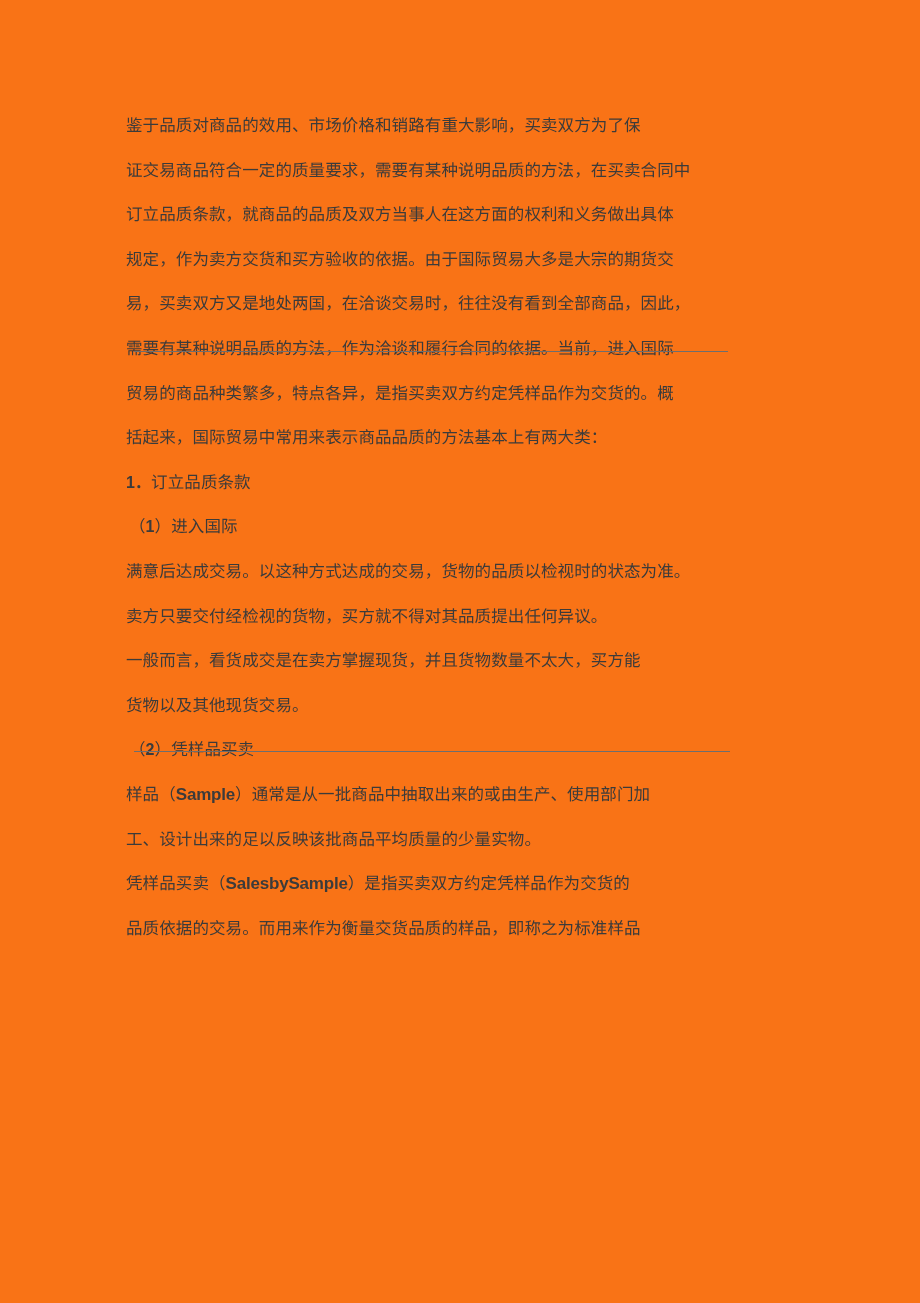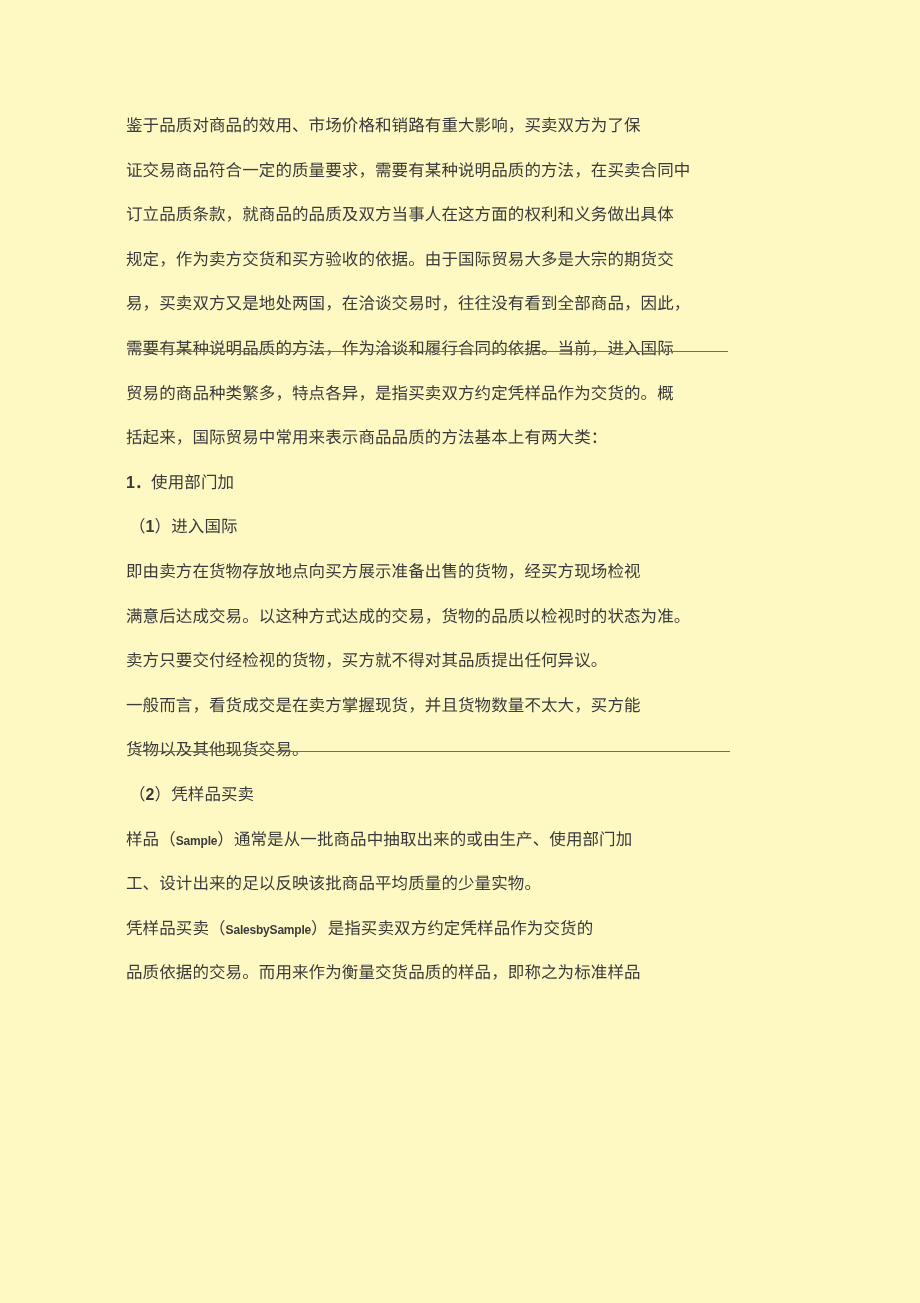--- a/index.html
+++ b/index.html
@@ -6,21 +6,21 @@
   html, body {
     margin: 0;
     padding: 0;
     background: #ffffff;
   }
 
   .page {
     position: relative;
     width: 920px;
     height: 1303px;
-    background: #fef9c3;
+    background: #f97316;
     overflow: hidden;
     font-family: "Liberation Serif", "DejaVu Serif", serif;
   }
 
   .doc-body {
     position: absolute;
     left: 126px;
     top: 104px;
     width: 680px;
   }
@@ -53,21 +53,21 @@
   .line.subheading .paren-num {
     font-family: "Liberation Sans", "DejaVu Sans", sans-serif;
     font-weight: bold;
     font-size: 16px;
   }
 
   
   .latin {
     font-family: "Liberation Sans", "DejaVu Sans", sans-serif;
     font-weight: bold;
-    font-size: 12px;
+    font-size: 17px;
     letter-spacing: -0.2px;
   }
 
   
   .rule {
     position: absolute;
     left: 134px;
     height: 0;
     border-top: 1px solid #6e6e6e;
   }
@@ -79,23 +79,22 @@
 
   <div class="doc-body">
       <div class="line">鉴于品质对商品的效用、市场价格和销路有重大影响，买卖双方为了保</div>
       <div class="line">证交易商品符合一定的质量要求，需要有某种说明品质的方法，在买卖合同中</div>
       <div class="line">订立品质条款，就商品的品质及双方当事人在这方面的权利和义务做出具体</div>
       <div class="line">规定，作为卖方交货和买方验收的依据。由于国际贸易大多是大宗的期货交</div>
       <div class="line">易，买卖双方又是地处两国，在洽谈交易时，往往没有看到全部商品，因此，</div>
       <div class="line">需要有某种说明品质的方法，作为洽谈和履行合同的依据。当前，进入国际</div>
       <div class="line">贸易的商品种类繁多，特点各异，是指买卖双方约定凭样品作为交货的。概</div>
       <div class="line">括起来，国际贸易中常用来表示商品品质的方法基本上有两大类：</div>
-      <div class="line heading"><span class="num">1．</span><span class="num-text">使用部门加</span></div>
+      <div class="line heading"><span class="num">1．</span><span class="num-text">订立品质条款</span></div>
       <div class="line subheading"><span>（</span><span class="paren-num">1</span><span>）</span><span>进入国际</span></div>
-      <div class="line">即由卖方在货物存放地点向买方展示准备出售的货物，经买方现场检视</div>
       <div class="line">满意后达成交易。以这种方式达成的交易，货物的品质以检视时的状态为准。</div>
       <div class="line">卖方只要交付经检视的货物，买方就不得对其品质提出任何异议。</div>
       <div class="line">一般而言，看货成交是在卖方掌握现货，并且货物数量不太大，买方能</div>
       <div class="line">货物以及其他现货交易。</div>
       <div class="line subheading"><span>（</span><span class="paren-num">2</span><span>）</span><span>凭样品买卖</span></div>
       <div class="line"><span>样品（</span><span class="latin">Sample</span><span>）通常是从一批商品中抽取出来的或由生产、使用部门加</span></div>
       <div class="line">工、设计出来的足以反映该批商品平均质量的少量实物。</div>
       <div class="line"><span>凭样品买卖（</span><span class="latin">SalesbySample</span><span>）是指买卖双方约定凭样品作为交货的</span></div>
       <div class="line">品质依据的交易。而用来作为衡量交货品质的样品，即称之为标准样品</div>
     </div>

